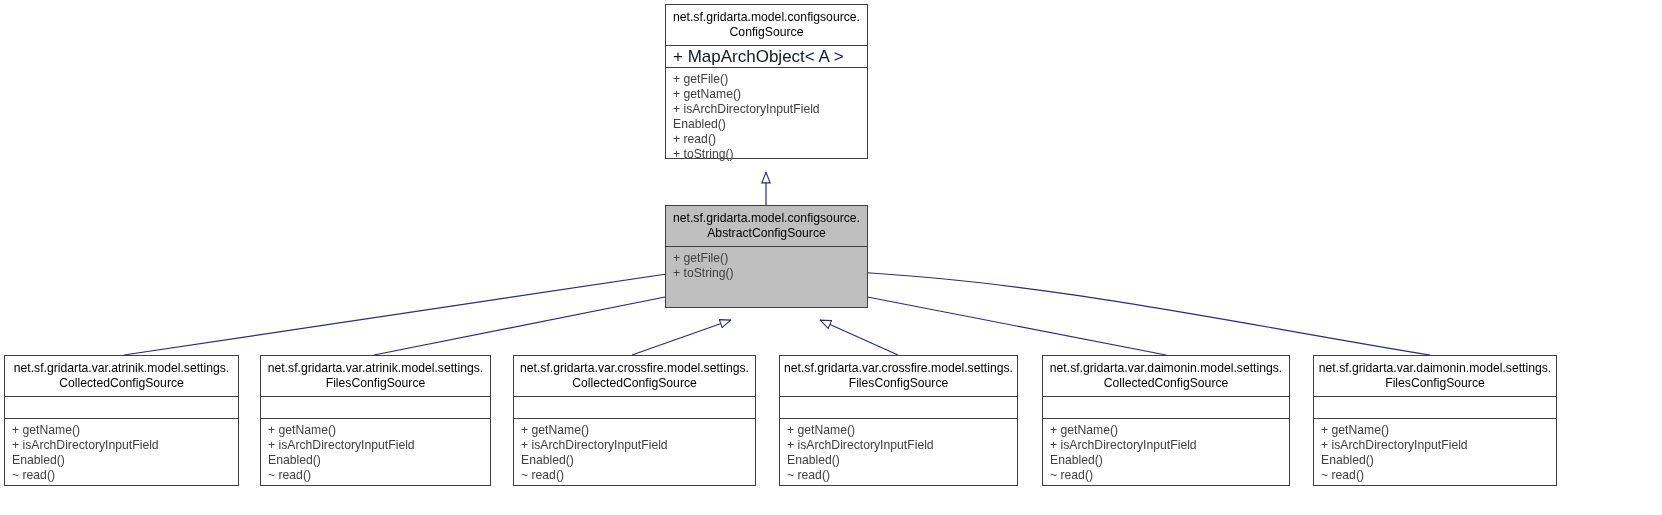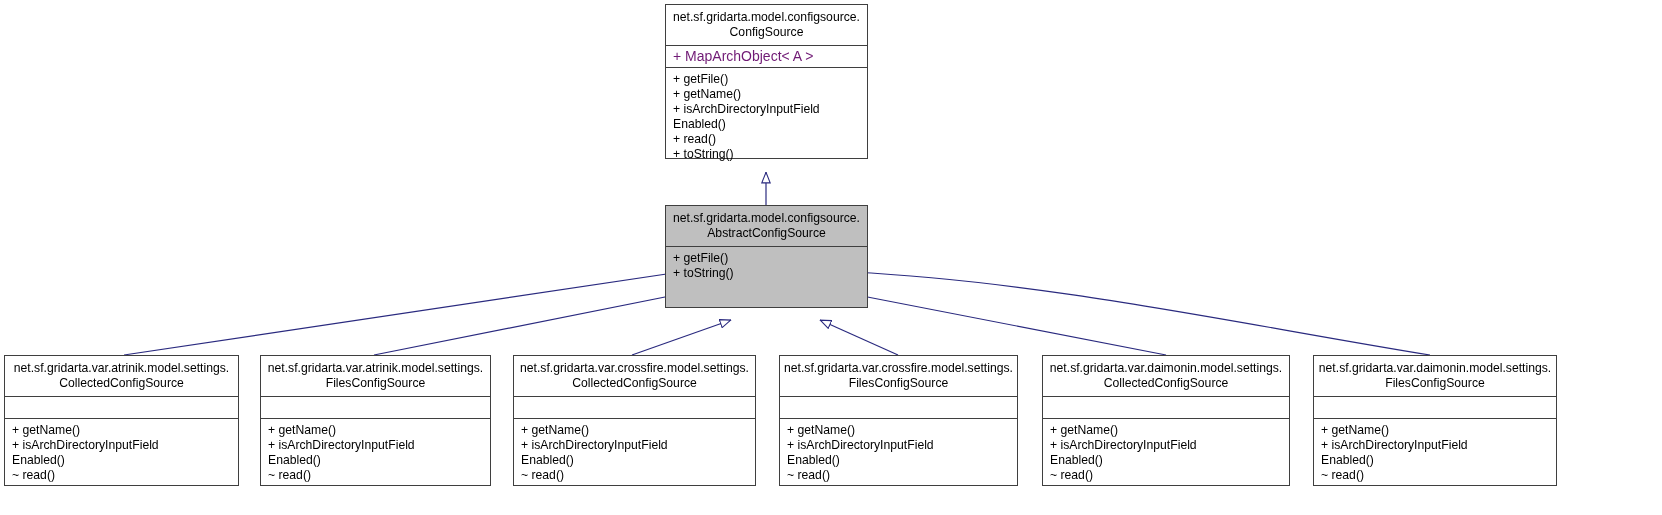--- a/index.html
+++ b/index.html
@@ -41,36 +41,36 @@
     text-align: center;
     font-size: 12.2px;
     line-height: 15px;
     color: #000000;
     padding: 5px 4px 5px 4px;
     border-bottom: 1px solid #3f3f3f;
     white-space: pre-line;
   }
   .cls-attrs {
     box-sizing: border-box;
-    font-size: 14px;
+    font-size: 17px;
     line-height: 15px;
-    color: #701a75;
+    color: #0f172a;
     padding: 3px 6px 3px 7px;
     border-bottom: 1px solid #3f3f3f;
     white-space: pre-line;
     min-height: 21px;
   }
   .cls-attrs.empty {
     min-height: 22px;
   }
   .cls-ops {
     box-sizing: border-box;
     font-size: 12.2px;
     line-height: 15px;
-    color: #000000;
+    color: #404040;
     padding: 4px 6px 4px 7px;
     white-space: pre-line;
   }
 </style>
 </head>
 <body>
 
 <div id="diagram">
 
   <svg id="edges" viewBox="0 0 1662 515" width="1662" height="515">

